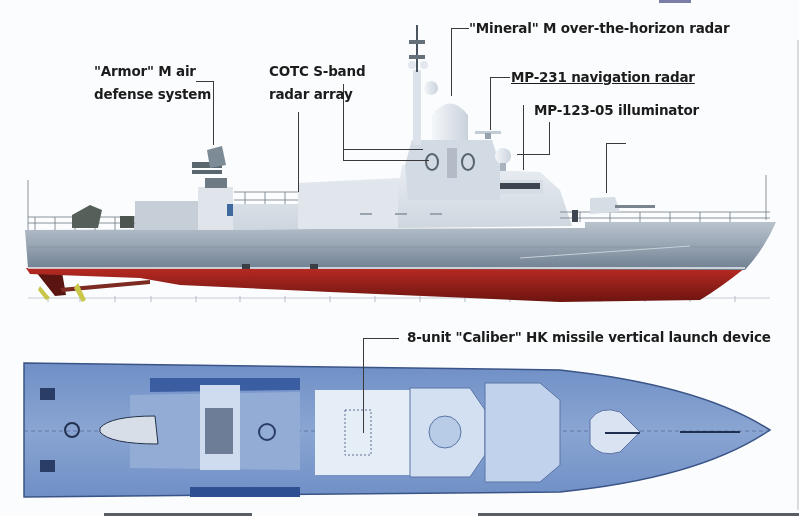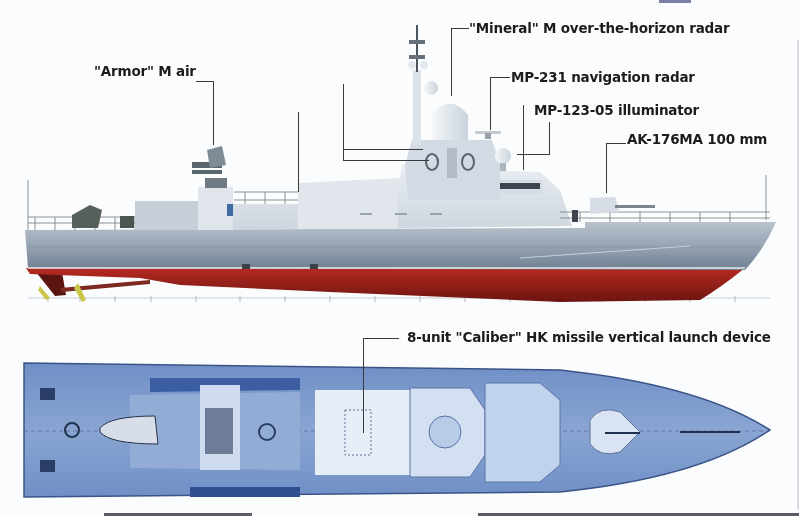--- a/index.html
+++ b/index.html
@@ -244,24 +244,28 @@
   <div class="leader" style="left:523px;top:105px;width:1px;height:65px;"></div>
 
   <div class="leader" style="left:606px;top:143px;width:20px;height:1px;"></div>
   <div class="leader" style="left:606px;top:143px;width:1px;height:50px;"></div>
 
   <div class="leader" style="left:363px;top:338px;width:36px;height:1px;"></div>
   <div class="leader" style="left:363px;top:338px;width:1px;height:95px;"></div>
 
   <div class="label" style="left:94px;top:60px;">
     <div>"Armor" M air</div>
+    <div>defense system</div>
+  </div>
+  <div class="label" style="left:269px;top:60px;">
+    <div>COTC S-band</div>
+    <div>radar array</div>
   </div>
   <div class="label" style="left:469px;top:17px;">"Mineral" M over-the-horizon radar</div>
-  <div class="label" style="left:511px;top:66px;">MP-231 navigation radar</div>
+  <div class="label" style="left:511px;top:66px;text-decoration:underline;">MP-231 navigation radar</div>
   <div class="label" style="left:534px;top:99px;">MP-123-05 illuminator</div>
   <div class="label" style="left:627px;top:128px;">
-    <div>AK-176MA 100 mm</div>
   </div>
   <div class="label" style="left:407px;top:326px;">8-unit "Caliber" HK missile vertical launch device</div>
 
   <div class="bottom-strip" style="left:104px;width:148px;"></div>
   <div class="bottom-strip" style="left:478px;width:321px;"></div>
 </div>
 
 </body></html>

